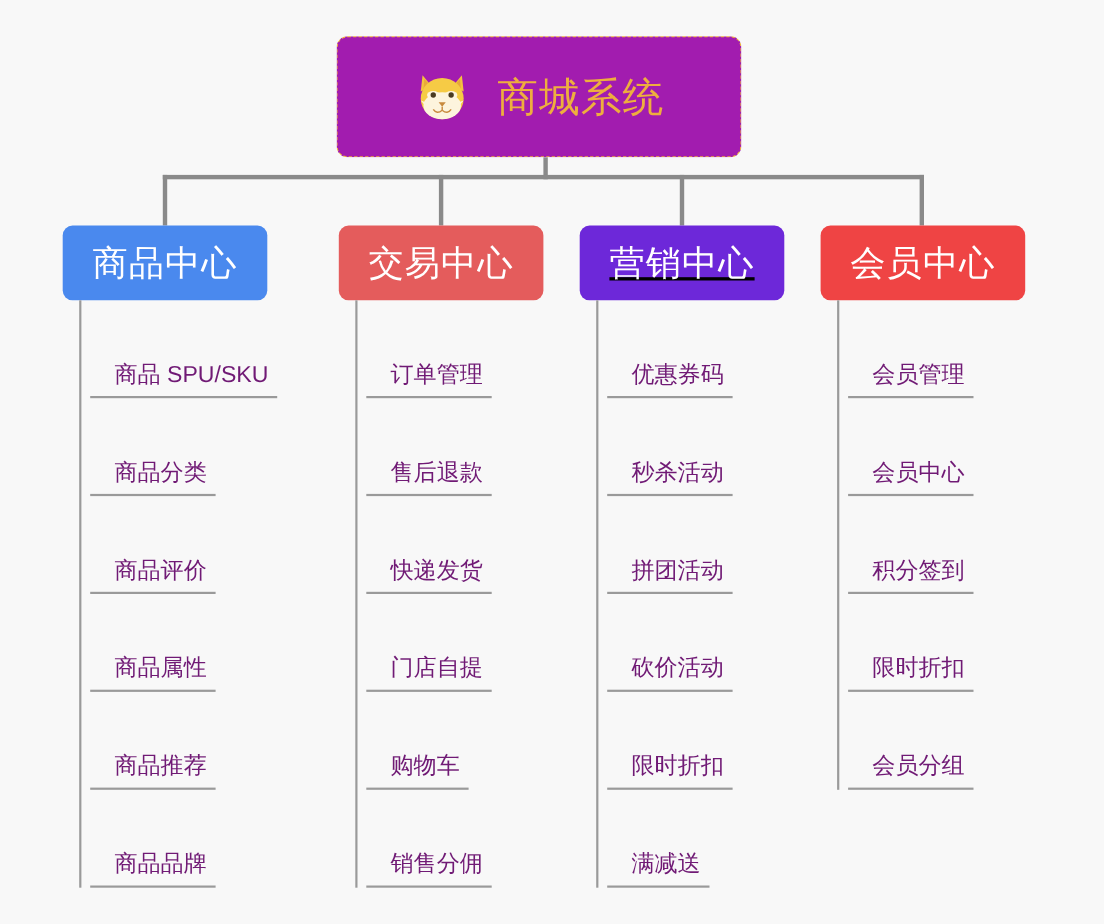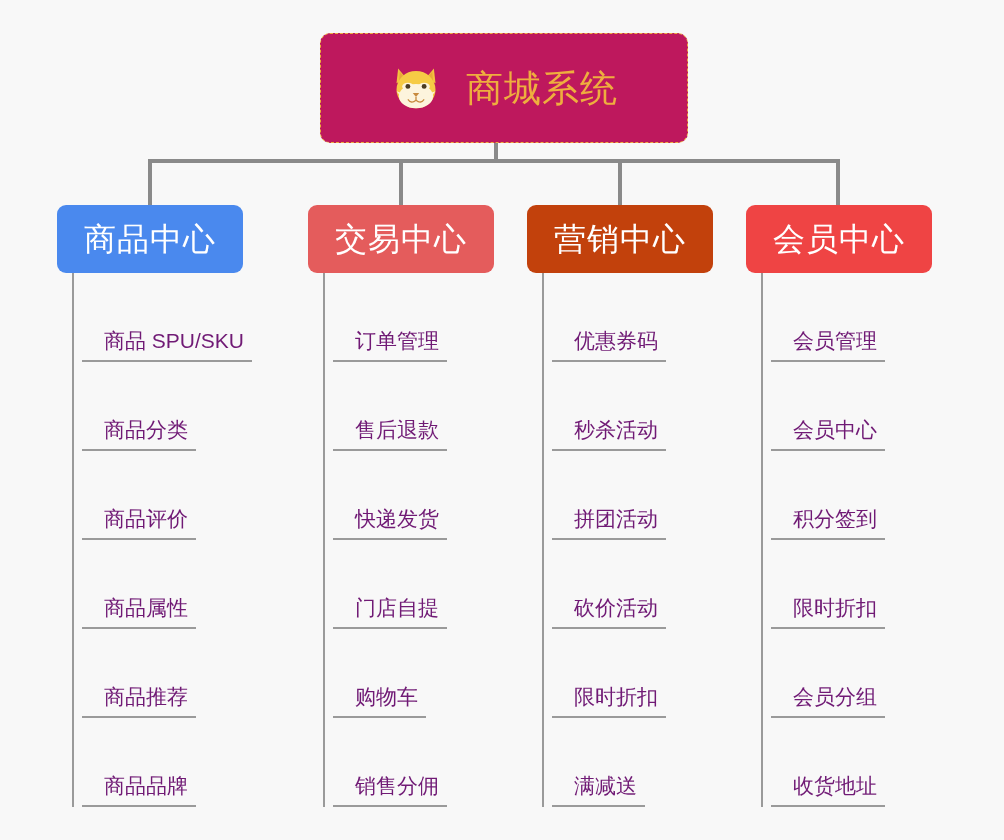--- a/index.html
+++ b/index.html
@@ -15,25 +15,25 @@
   #mindmap {
     position: relative;
     width: 1004px;
     height: 840px;
     background: #f8f8f8;
   }
 
   
   .root-node {
     position: absolute;
-    left: 320px;
+    left: 306px;
     top: 33px;
     width: 368px;
     height: 110px;
-    background: #be185d;
+    background: #a21caf;
     border: 1.5px dashed #e8b355;
     border-radius: 10px;
     display: flex;
     align-items: center;
     justify-content: center;
     gap: 24px;
   }
   .root-icon {
     width: 52px;
     height: 52px;
@@ -189,21 +189,21 @@
       <div class="leaf-item">
           <span class="leaf-label">购物车</span>
         </div>
       <div class="leaf-item">
           <span class="leaf-label">销售分佣</span>
         </div>
     </div>
   </div>
 
   <div class="column col-3">
-    <div class="cat-box" style="background: #c2410c;">
+    <div class="cat-box" style="background: #6d28d9; text-decoration: underline;">
       <span class="cat-label">营销中心</span>
     </div>
     <div class="leaf-list">
       <div class="leaf-item">
           <span class="leaf-label">优惠券码</span>
         </div>
       <div class="leaf-item">
           <span class="leaf-label">秒杀活动</span>
         </div>
       <div class="leaf-item">
@@ -234,19 +234,16 @@
         </div>
       <div class="leaf-item">
           <span class="leaf-label">积分签到</span>
         </div>
       <div class="leaf-item">
           <span class="leaf-label">限时折扣</span>
         </div>
       <div class="leaf-item">
           <span class="leaf-label">会员分组</span>
         </div>
-      <div class="leaf-item">
-          <span class="leaf-label">收货地址</span>
-        </div>
     </div>
   </div>
 
 </div>
 
 </body></html>

